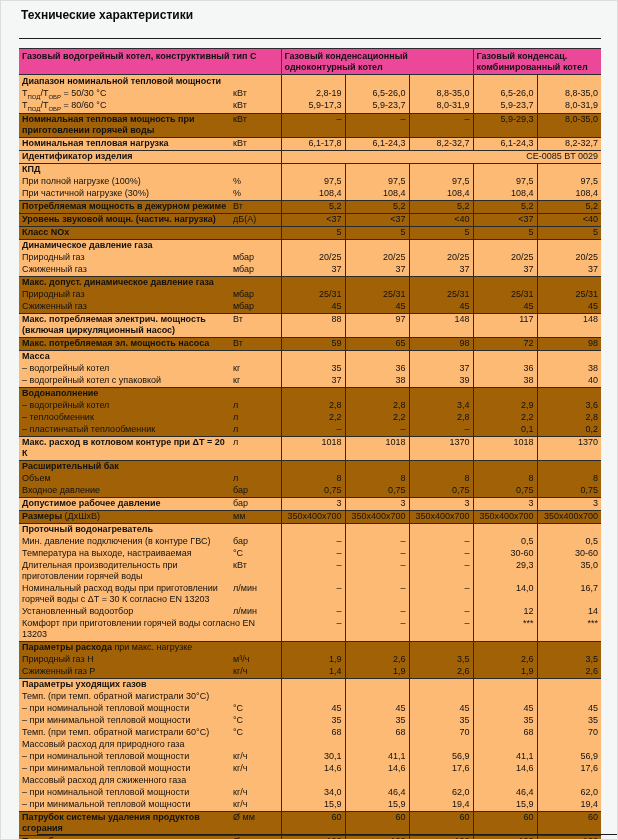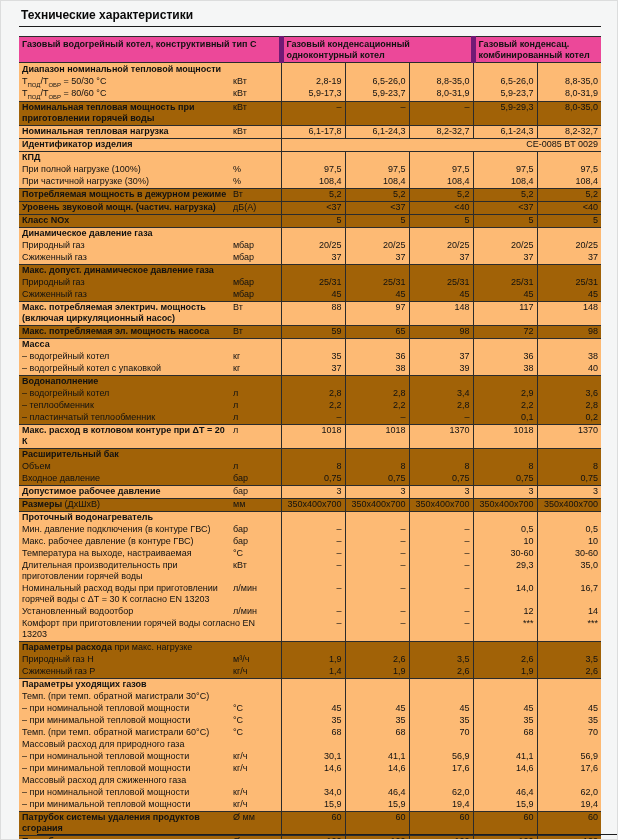--- a/index.html
+++ b/index.html
@@ -7,42 +7,42 @@
     width:618px; height:840px;
     background:#f5f6f6;
     font-family:"Liberation Sans", sans-serif;
     color:#111;
     position:relative;
     box-sizing:border-box;
     border:1px solid #dcdddd;
     overflow:hidden;
   }
   .content { position:absolute; left:18px; top:7px; width:582px; }
-  .page-title { font-size:12px; font-weight:bold; margin:0 0 4px 2px; color:#0a0a0a; }
+  .page-title { font-size:12px; font-weight:bold; margin:0 0 16px 2px; color:#0a0a0a; }
   .rule { height:1px; background:#1c1c1c; margin-bottom:9px; }
   table.spec {
     border-collapse:collapse;
     table-layout:fixed;
     width:582px;
     font-size:9px;
     line-height:11px;
     border-top:1px solid #2b2b2b;
     border-bottom:1px solid #2b2b2b;
   }
   td { padding:0.5px 3px; vertical-align:top; word-wrap:break-word; }
   .lbl { text-align:left; }
   .b { font-weight:bold; }
   .reg { font-weight:normal; }
   .unit { text-align:left; padding-left:2px; }
   .val { text-align:right; border-left:1px solid #2b2b2b; }
   .ctr { }
   tbody { border-top:1px solid #2b2b2b; }
   thead td { padding:1.5px 3px; }
   thead { background:#ec4899; }
-  td.hgroup { border-left:5px solid #701a75; }
+  td.hgroup { border-left:1px solid #701a75; }
   tbody.plain { background:#fdba74; }
   tbody.shade { background:#a16207; }
   tbody.dark  { background:#fdba74; }
   sub { font-size:6px; line-height:1; }
   .footer-rule { position:absolute; left:18px; top:826px; width:582px; height:1px; background:#1c1c1c; }
 </style>
 </head>
 <body>
 
 <div class="content">
@@ -398,29 +398,20 @@
         <tr>
           <td class="lbl"><span>Мин. давление подключения (в контуре ГВС)</span></td>
           <td class="unit">бар</td>
           <td class="val">–</td>
           <td class="val">–</td>
           <td class="val">–</td>
           <td class="val">0,5</td>
           <td class="val">0,5</td>
         </tr>
         <tr>
-          <td class="lbl"><span>Макс. рабочее давление (в контуре ГВС)</span></td>
-          <td class="unit">бар</td>
-          <td class="val">–</td>
-          <td class="val">–</td>
-          <td class="val">–</td>
-          <td class="val">10</td>
-          <td class="val">10</td>
-        </tr>
-        <tr>
           <td class="lbl"><span>Температура на выходе, настраиваемая</span></td>
           <td class="unit">°C</td>
           <td class="val">–</td>
           <td class="val">–</td>
           <td class="val">–</td>
           <td class="val">30-60</td>
           <td class="val">30-60</td>
         </tr>
         <tr>
           <td class="lbl"><span>Длительная производительность при приготовлении горячей воды</span></td>

